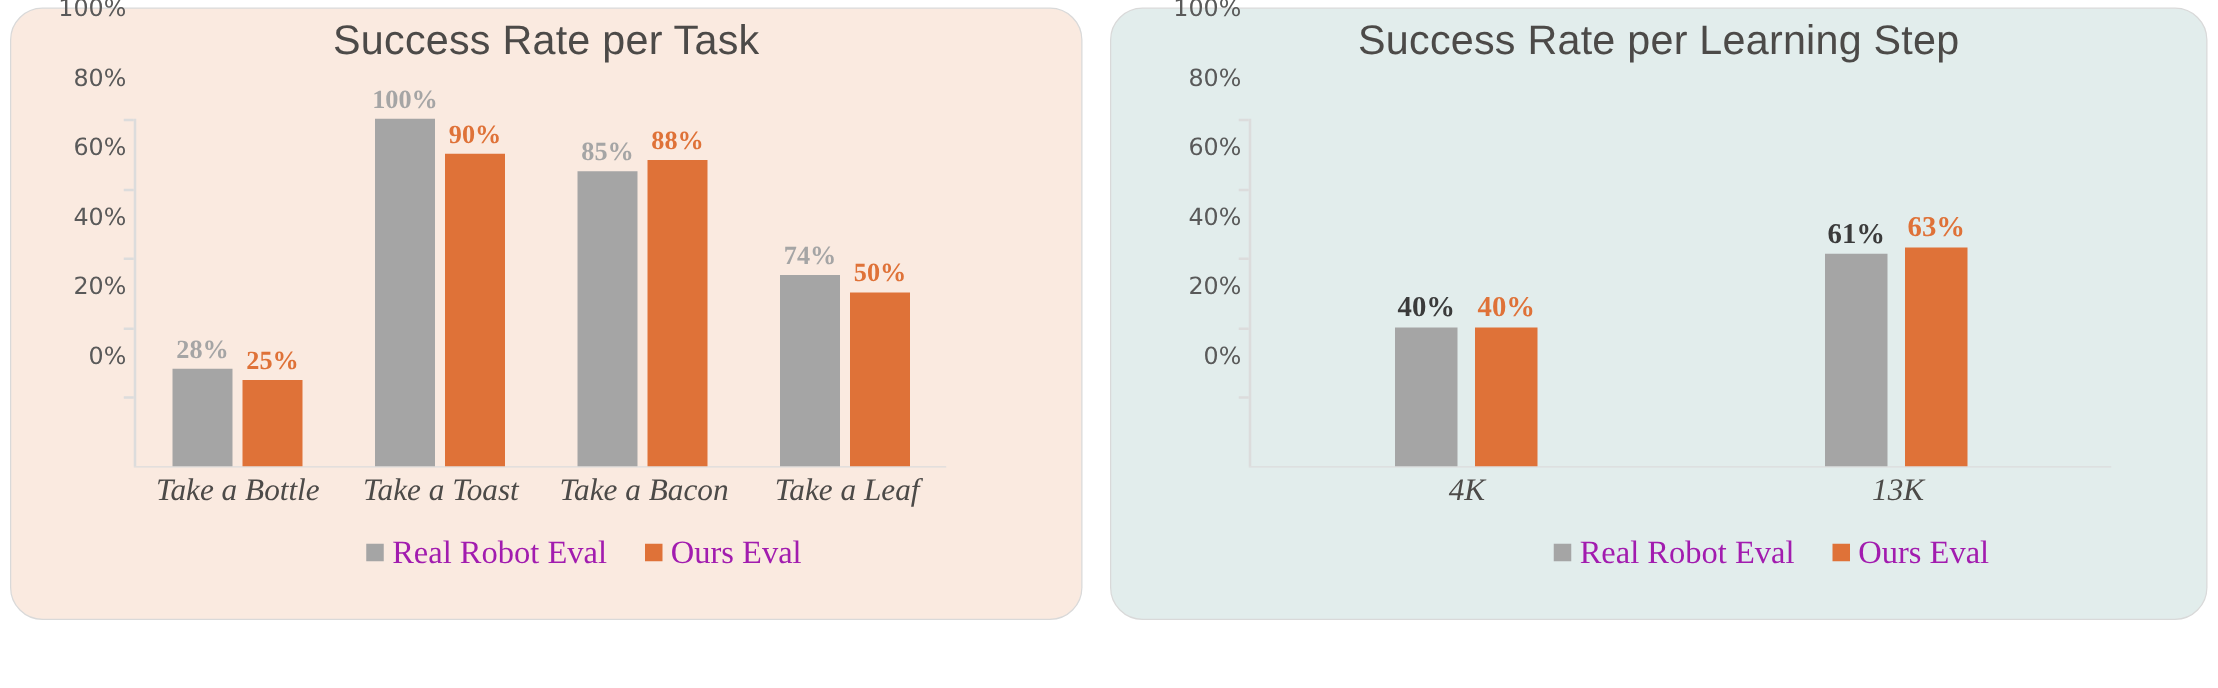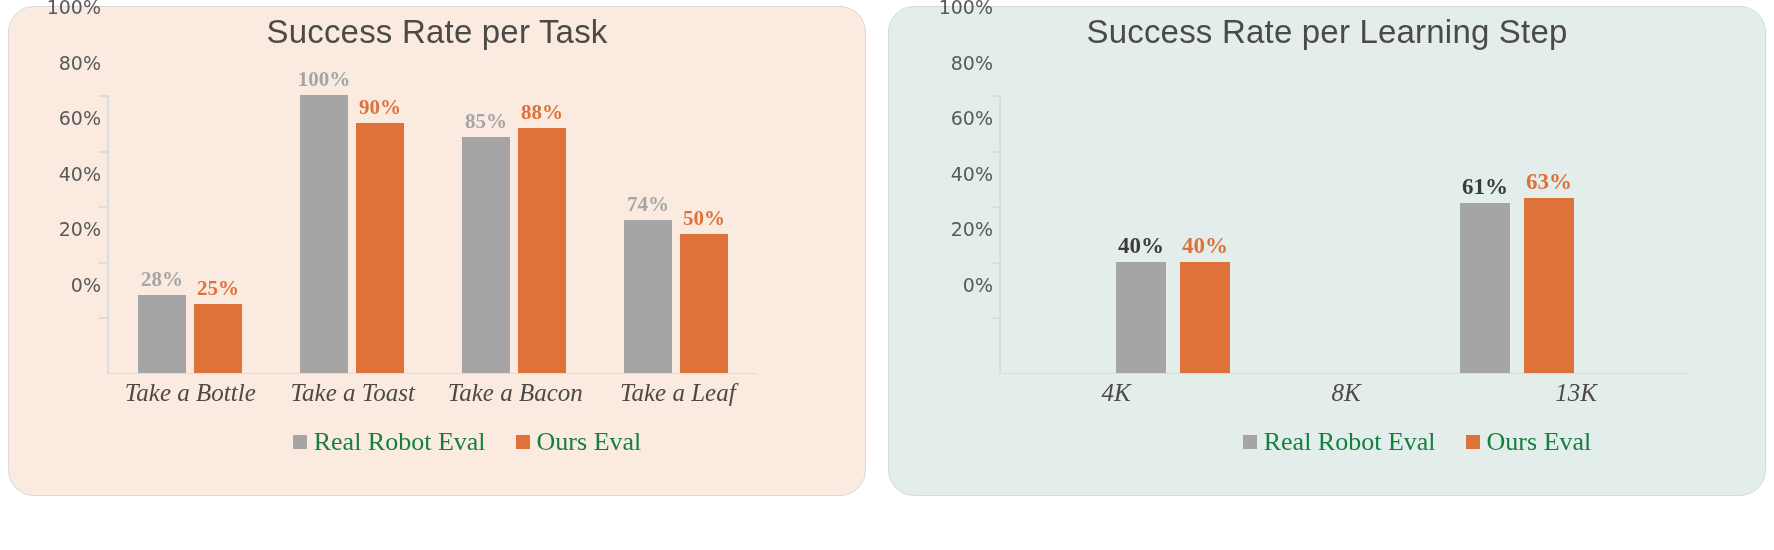--- a/index.html
+++ b/index.html
@@ -174,21 +174,21 @@
   .swatch {
     width: 14px;
     height: 14px;
     display: inline-block;
   }
   .swatch.s0 { background: #a5a5a5; }
   .swatch.s1 { background: #df7238; }
   .legend-text {
     font-family: "Liberation Serif", serif;
     font-size: 26px;
-    color: #15803d;
+    color: #a21caf;
     white-space: nowrap;
   }
 </style>
 </head>
 <body>
 
 <div class="canvas">
 
   <div class="panel left">
     <div class="chart-title">Success Rate per Task</div>
@@ -329,21 +329,20 @@
             </div>
           </div>
         </div>
 
 
       </div>
     </div>
 
     <div class="xlabels">
       <div class="xlabel">4K</div>
-      <div class="xlabel">8K</div>
       <div class="xlabel">13K</div>
     </div>
 
     <div class="legend">
       <div class="legend-item">
         <span class="swatch s0"></span>
         <span class="legend-text">Real Robot Eval</span>
       </div>
       <div class="legend-item">
         <span class="swatch s1"></span>

